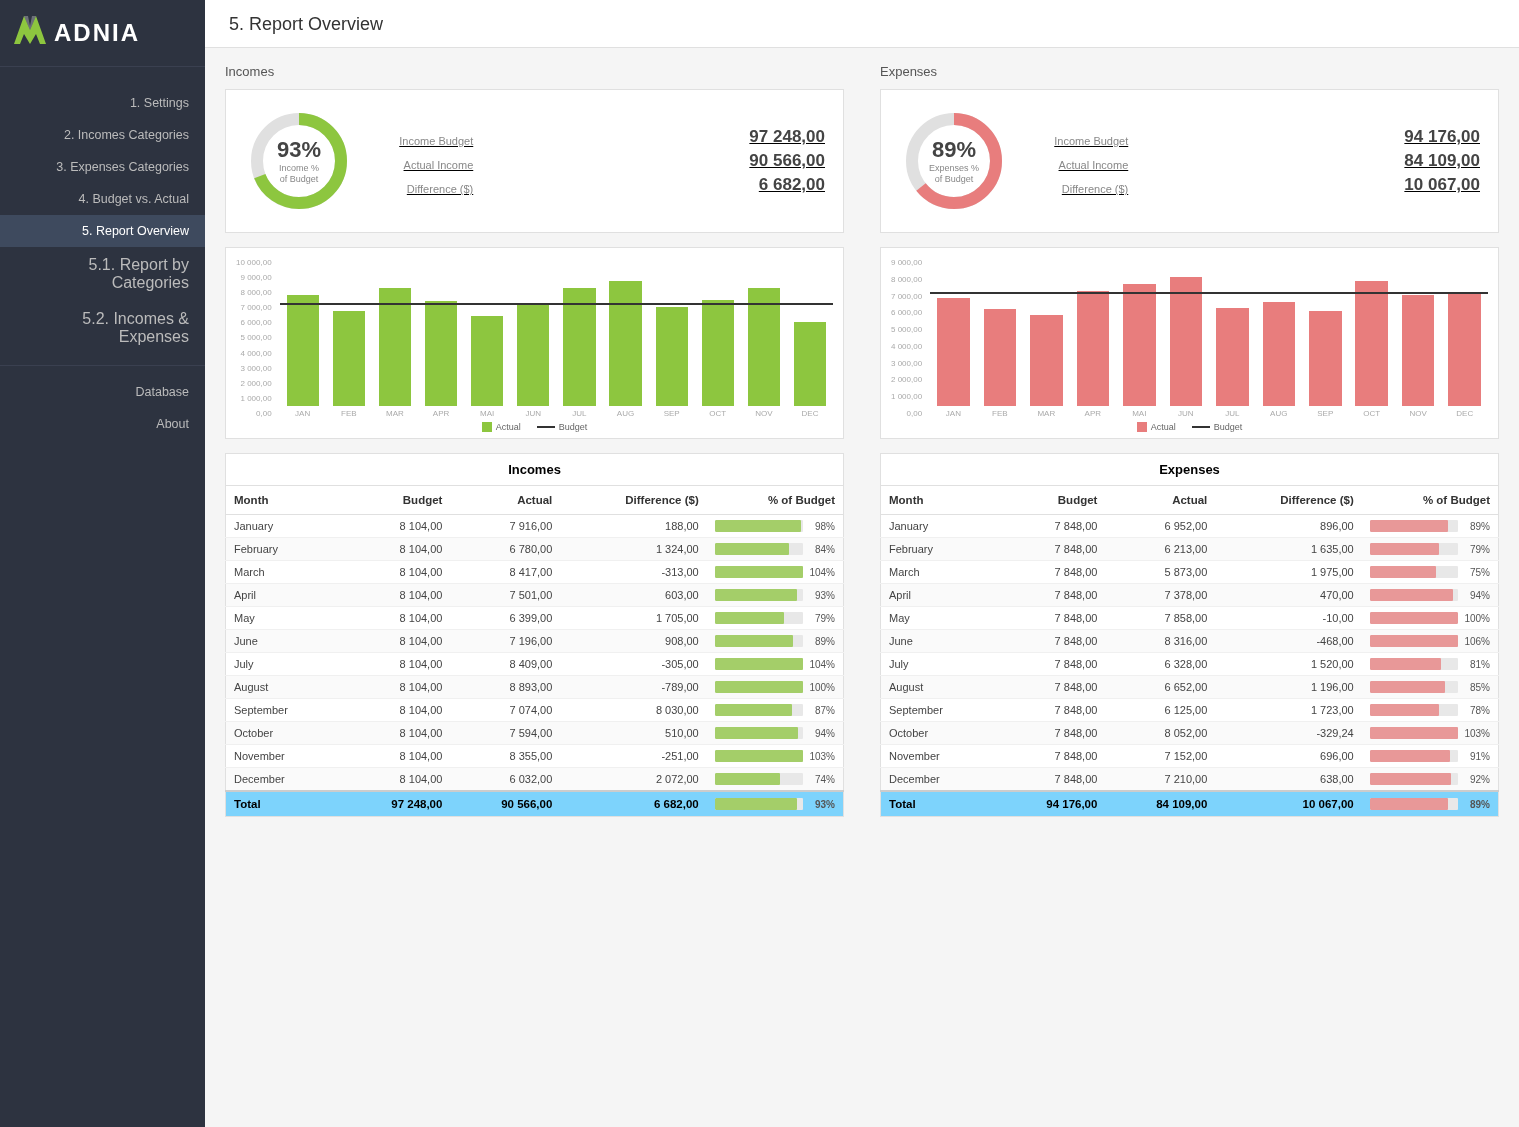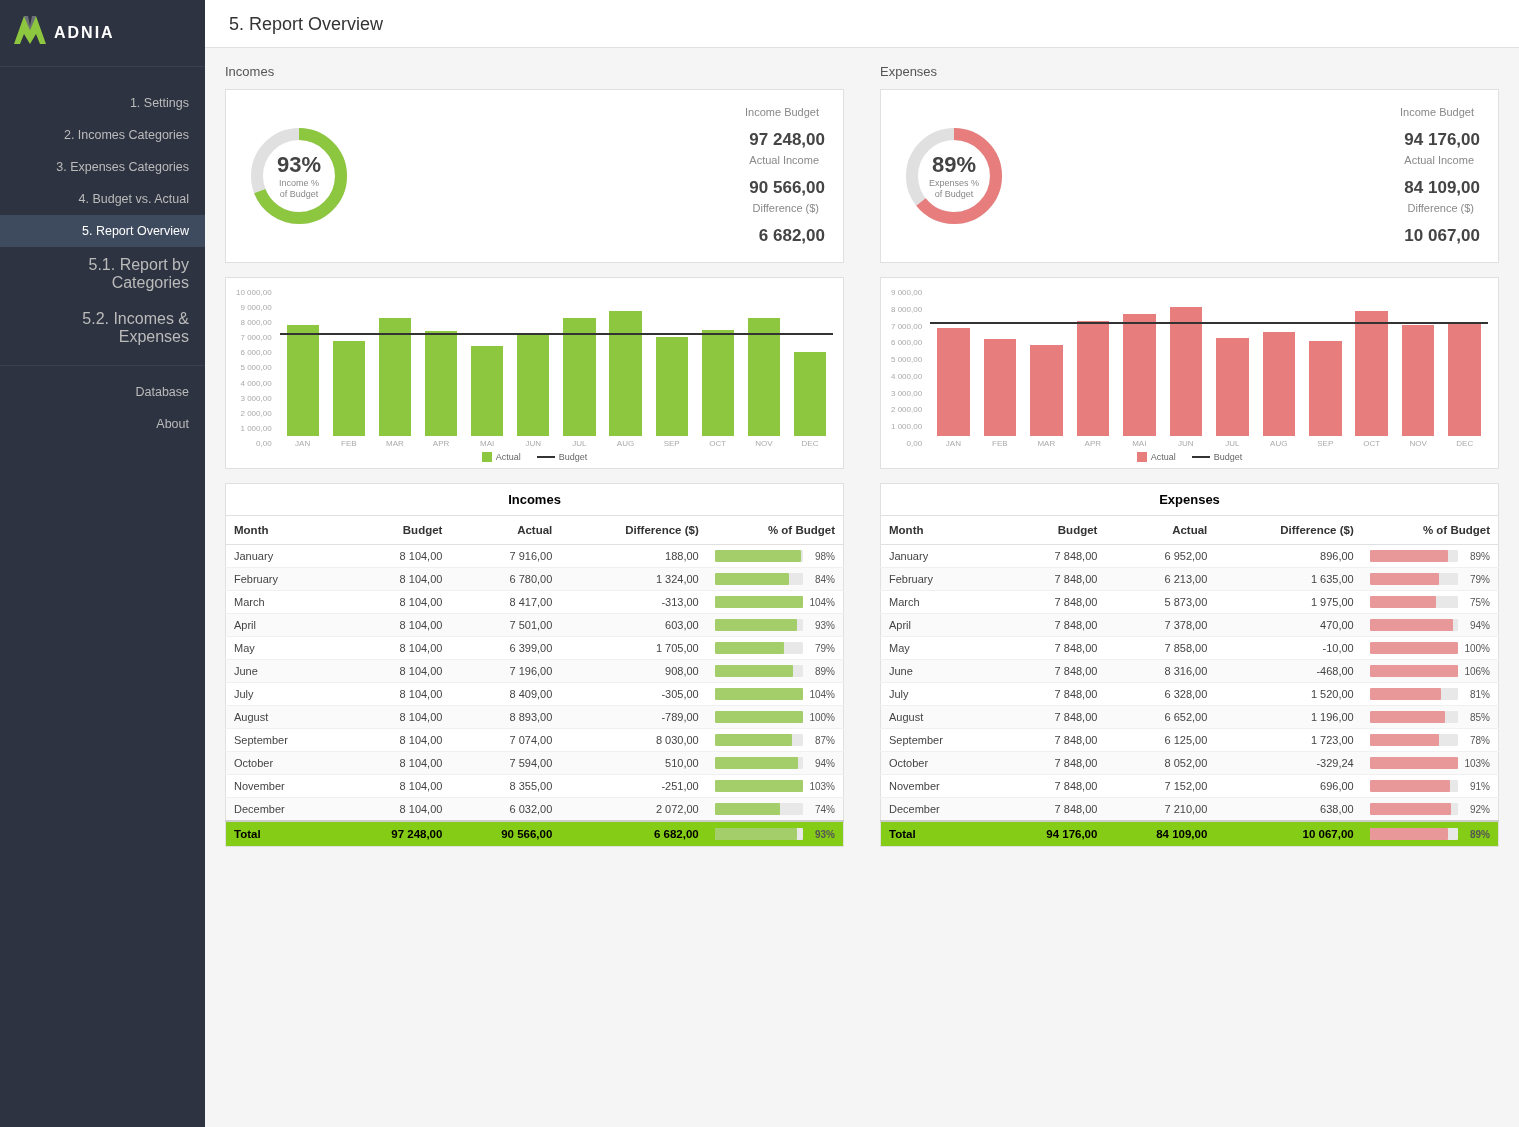--- a/index.html
+++ b/index.html
@@ -22,21 +22,21 @@
       gap: 8px;
       border-bottom: 1px solid #3a4050;
     }
     #sidebar-logo .logo-icon {
       color: #fff;
       font-size: 22px;
       font-weight: bold;
     }
     #sidebar-logo .logo-text {
       color: #fff;
-      font-size: 16px;
+      font-size: 24px;
       font-weight: 700;
       letter-spacing: 2px;
     }
     .sidebar-nav {
       padding: 20px 0 0 0;
       flex: 1;
       text-align: right;
     }
     .sidebar-item {
       padding: 9px 16px;
@@ -118,23 +118,24 @@
     .donut-label .sub-label {
       font-size: 9px;
       color: #888;
       display: block;
       line-height: 1.2;
     }
 
     .stats-grid {
       flex: 1;
       display: grid;
-      grid-template-columns: 1fr;
+      grid-template-columns: 1fr 1fr 1fr 1fr;
       row-gap: 4px;
       column-gap: 10px;
+      text-decoration: underline;
     }
     .stat-label {
       font-size: 11px;
       color: #888;
       text-align: right;
       padding-right: 6px;
       align-self: end;
     }
     .stat-value {
       font-size: 17px;
@@ -234,21 +235,21 @@
     }
     .data-table thead th.right { text-align: right; }
     .data-table tbody tr:nth-child(even) { background: #fafafa; }
     .data-table tbody td {
       padding: 5px 8px;
       font-size: 11px;
       color: #444;
       border-bottom: 1px solid #f0f0f0;
     }
     .data-table tbody td.num { text-align: right; }
-    .data-table tfoot tr { background: #84cc16; border-top: 2px solid #ccc; }
+    .data-table tfoot tr { background: #7dd3fc; border-top: 2px solid #ccc; }
     .data-table tfoot td {
       padding: 6px 8px;
       font-weight: 700;
       font-size: 11.5px;
       border-top: 1px solid #ccc;
     }
     .data-table tfoot td.num { text-align: right; }
 
     
     .prog-bar-wrap { display: flex; align-items: center; gap: 4px; }

